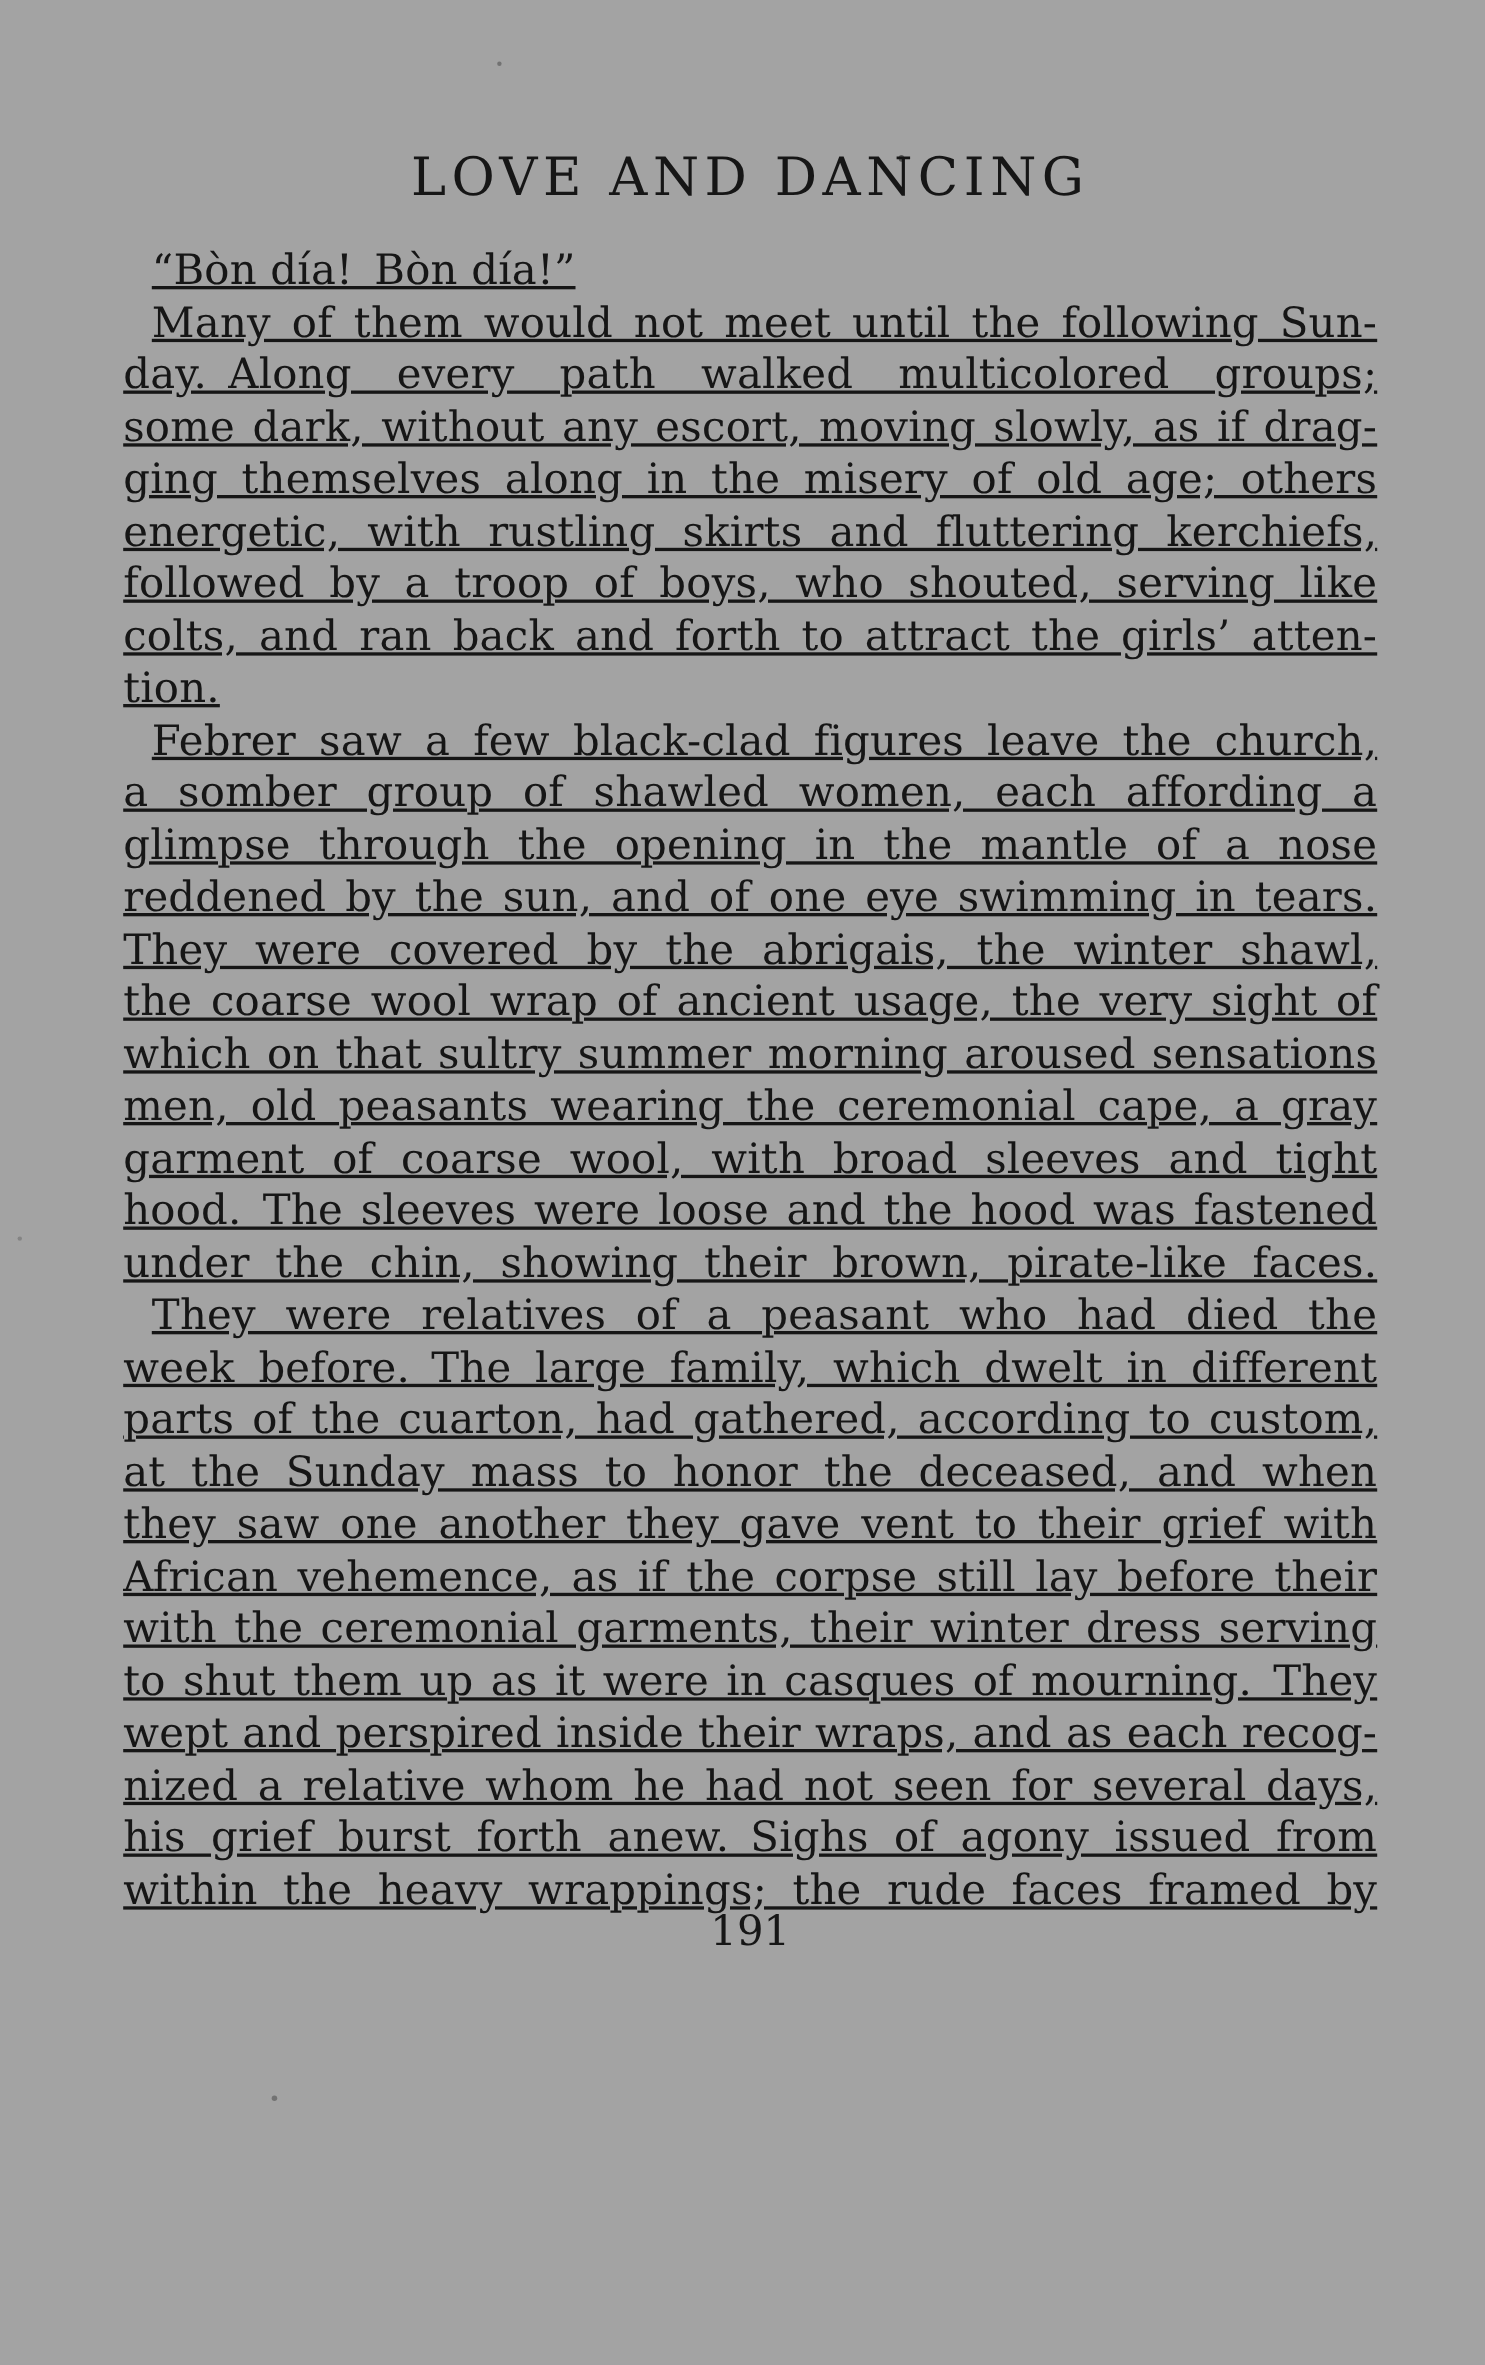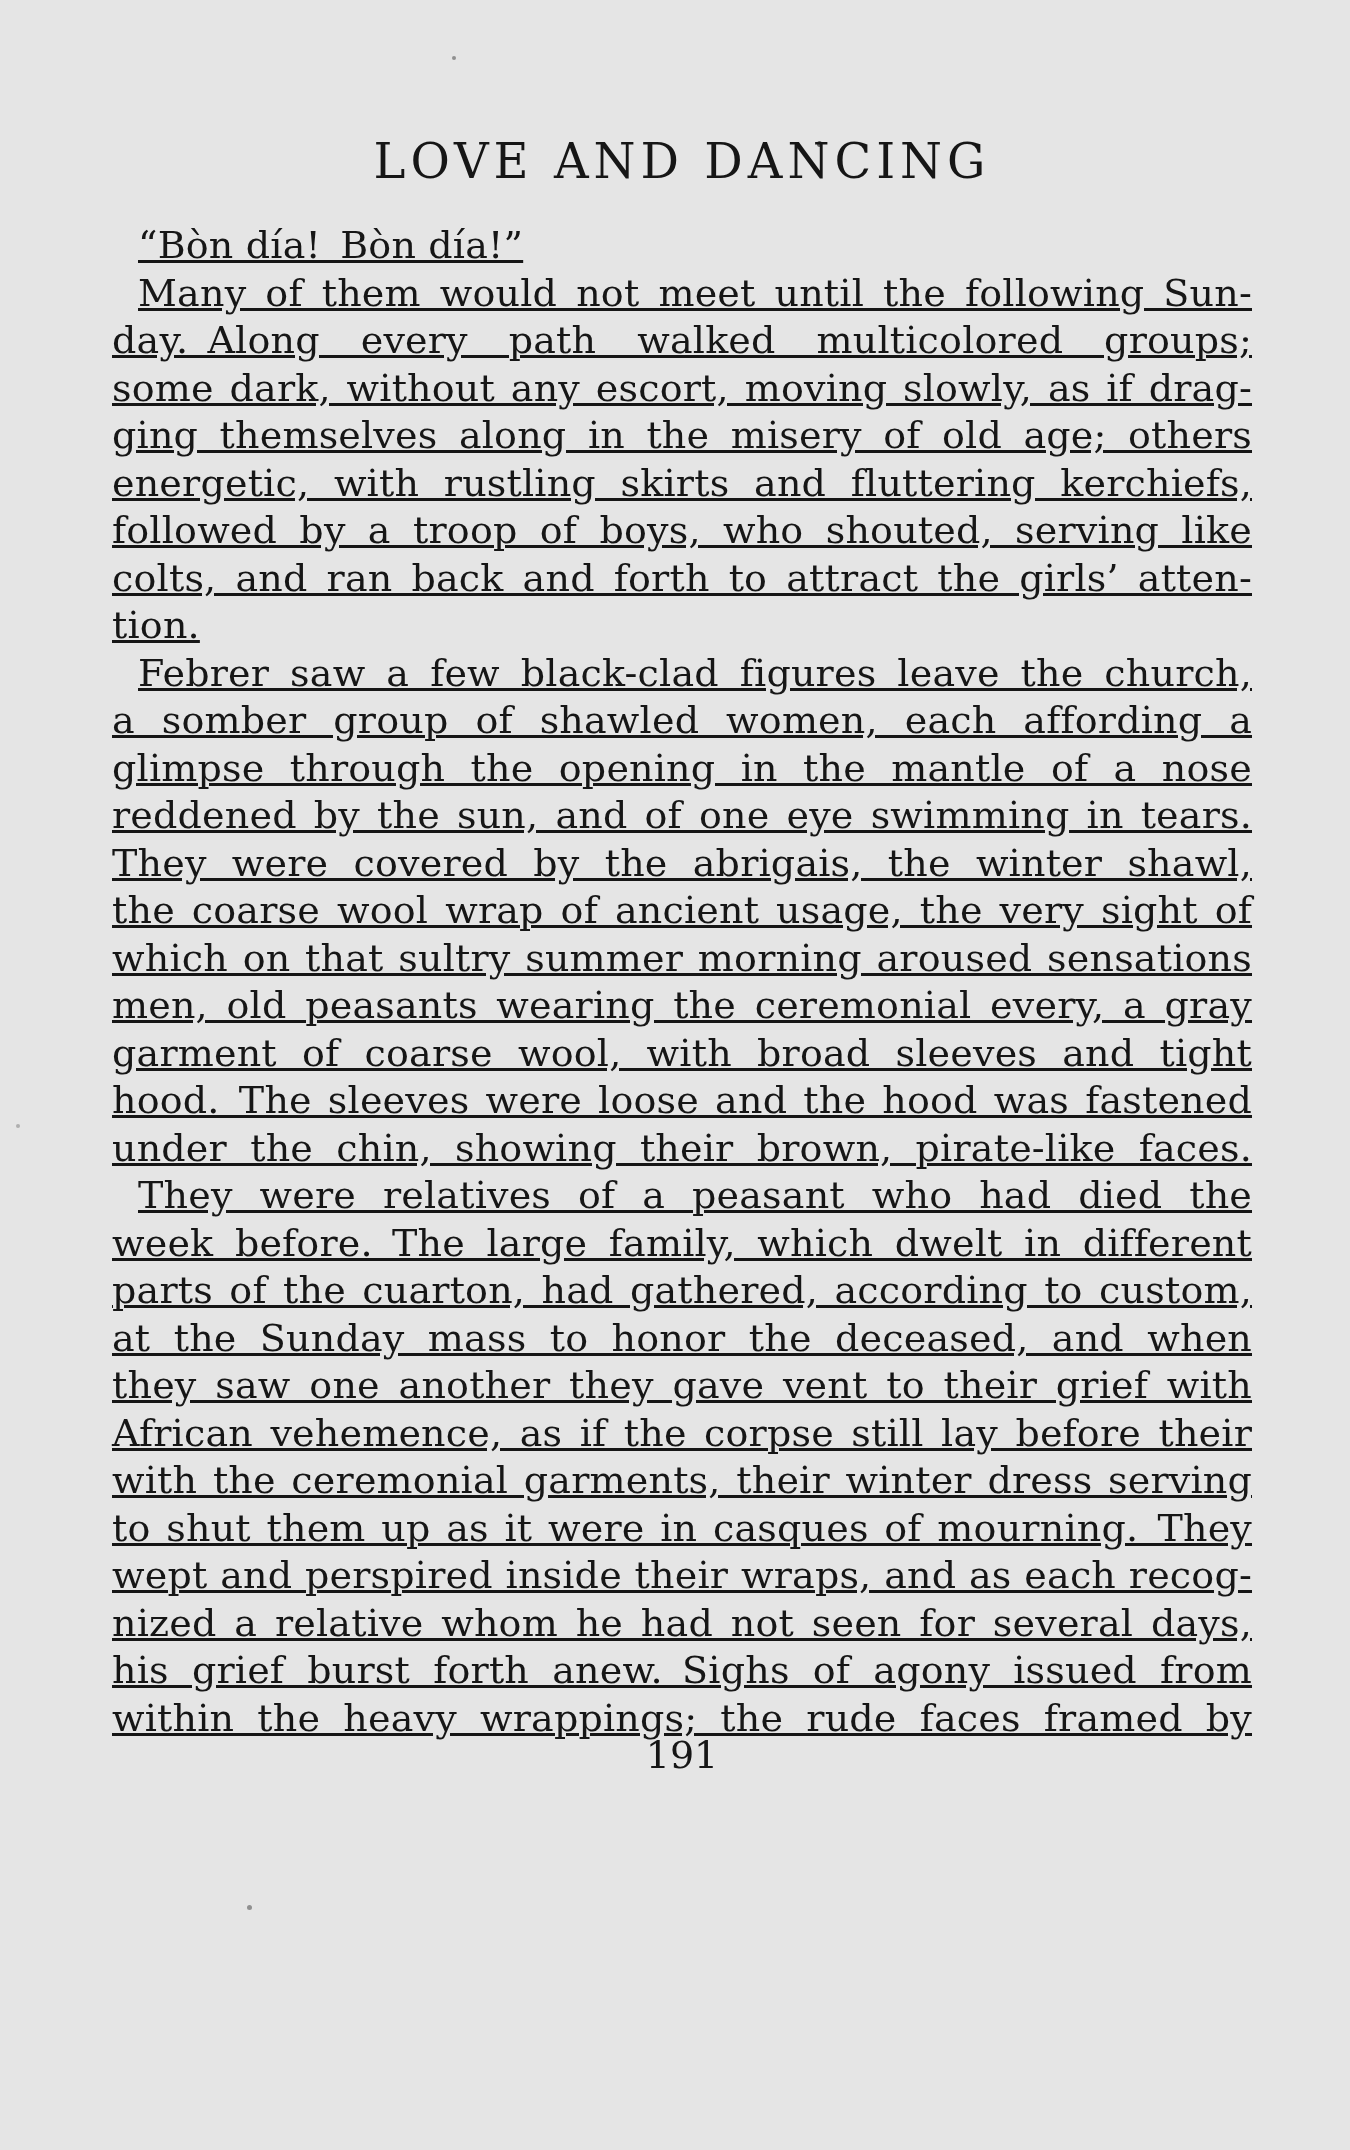--- a/index.html
+++ b/index.html
@@ -4,21 +4,21 @@
 <style>
   html, body {
     margin: 0;
     padding: 0;
     background: #ffffff;
   }
   .page {
     position: relative;
     width: 1350px;
     height: 2150px;
-    background: #e5e5e5;
+    background: #a3a3a3;
     font-family: "DejaVu Serif", serif;
     color: #161616;
     overflow: hidden;
   }
   .text-column {
     position: absolute;
     left: 112px;
     top: 130px;
     width: 1140px;
   }
@@ -92,21 +92,21 @@
           <div class="line no-just">tion.</div>
         </div>
         <div class="paragraph">
           <div class="line indent">Febrer saw a few black-clad figures leave the church,</div>
           <div class="line">a somber group of shawled women, each affording a</div>
           <div class="line">glimpse through the opening in the mantle of a nose</div>
           <div class="line">reddened by the sun, and of one eye swimming in tears.</div>
           <div class="line">They were covered by the abrigais, the winter shawl,</div>
           <div class="line">the coarse wool wrap of ancient usage, the very sight of</div>
           <div class="line">which on that sultry summer morning aroused sensations</div>
-          <div class="line">men, old peasants wearing the ceremonial every, a gray</div>
+          <div class="line">men, old peasants wearing the ceremonial cape, a gray</div>
           <div class="line">garment of coarse wool, with broad sleeves and tight</div>
           <div class="line">hood. The sleeves were loose and the hood was fastened</div>
           <div class="line">under the chin, showing their brown, pirate-like faces.</div>
         </div>
         <div class="paragraph">
           <div class="line indent">They were relatives of a peasant who had died the</div>
           <div class="line">week before. The large family, which dwelt in different</div>
           <div class="line">parts of the cuarton, had gathered, according to custom,</div>
           <div class="line">at the Sunday mass to honor the deceased, and when</div>
           <div class="line">they saw one another they gave vent to their grief with</div>

